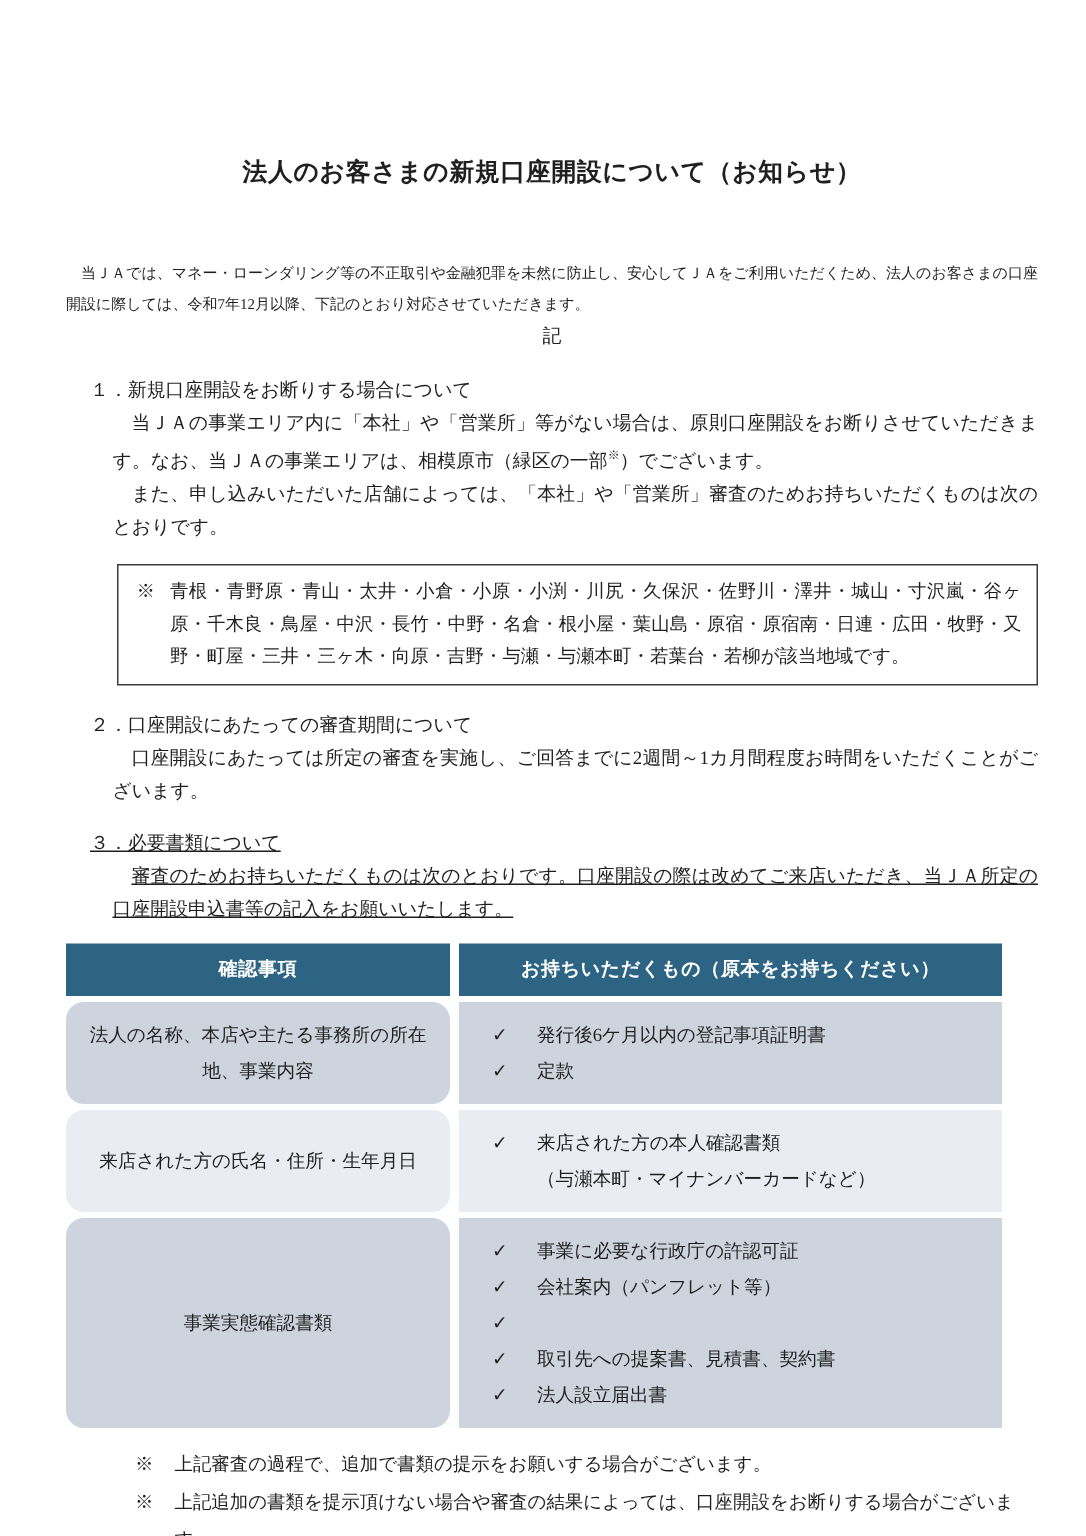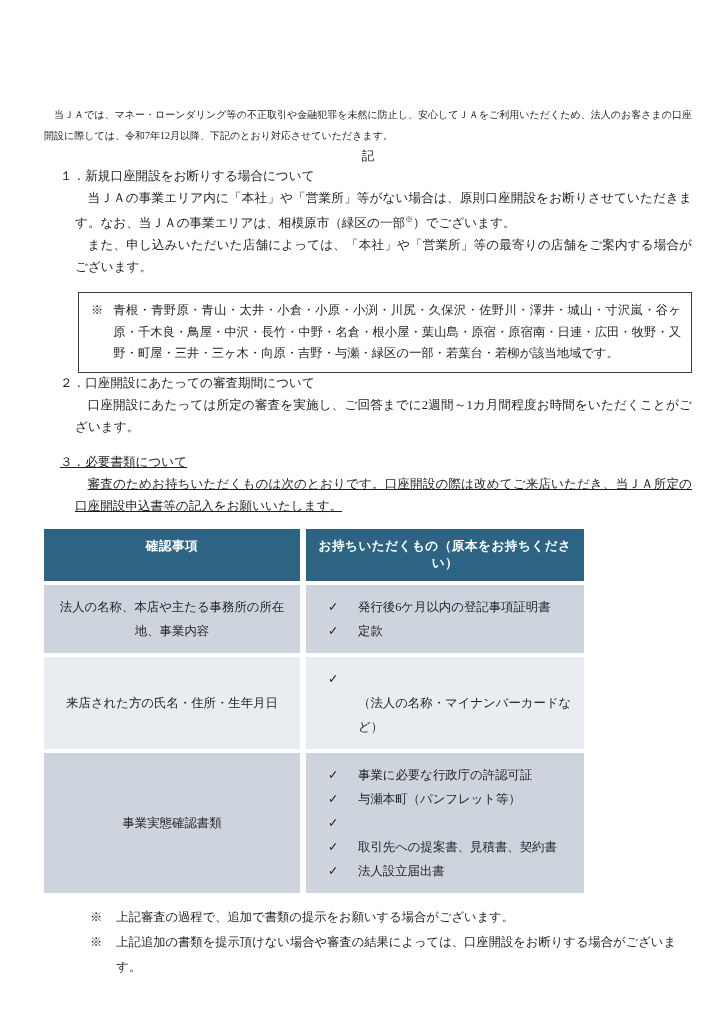--- a/index.html
+++ b/index.html
@@ -33,21 +33,21 @@
     font-size:10px;
     line-height:21px;
     text-align:justify;
     text-indent:1em;
   }
   .ki{
     text-align:center;
     font-size:12.6px;
     line-height:20px;
   }
-  .section{}
+  .section{margin-top:16px;}
   .sec-head{
     font-size:12.6px;
     line-height:21px;
     margin-left:16px;
   }
   .sec-body{
     font-size:12.6px;
     line-height:22px;
     margin-left:31px;
     text-align:justify;
@@ -65,21 +65,21 @@
   .area-box .marker{flex:0 0 auto;margin-right:10px;}
   .area-box .txt{text-align:justify;}
   .sec2{}
   .sec3{margin-top:14px;text-decoration:underline;}
   .doc-table{
     margin-top:12px;
     display:grid;
     grid-template-columns:256px 1fr;
     column-gap:6px;
     row-gap:4px;
-    width:540px;
+    width:624px;
     font-size:12.4px;
   }
   .th{
     background:var(--header-blue);
     color:#ffffff;
     font-family:"Liberation Sans","DejaVu Sans",sans-serif;
     font-weight:bold;
     text-align:center;
     padding:9px 4px;
     font-size:12.6px;
@@ -90,20 +90,21 @@
     display:flex;
     flex-direction:column;
     justify-content:center;
   }
   .cell.dark{background:var(--row-dark);}
   .cell.light{background:var(--row-light);}
   .cell.label{
     text-align:center;
     align-items:center;
     line-height:24px;
+    border-radius:12px;
   }
   .check-list{list-style:none;}
   .check-list li{
     display:flex;
     line-height:24px;
   }
   .check-glyph{
     flex:0 0 auto;
     width:18px;
     margin:0 12px 0 14px;
@@ -120,35 +121,36 @@
     line-height:25px;
     margin-left:46px;
   }
   .footnote .marker{flex:0 0 auto;margin-right:14px;}
 </style>
 </head>
 <body>
 
 <div class="page">
 
+  <h1 class="doc-title">法人のお客さまの新規口座開設について（お知らせ）</h1>
 
   <p class="intro">当ＪＡでは、マネー・ローンダリング等の不正取引や金融犯罪を未然に防止し、安心してＪＡをご利用いただくため、法人のお客さまの口座開設に際しては、令和7年12月以降、下記のとおり対応させていただきます。</p>
   <div class="ki">記</div>
 
   <div class="section">
     <div class="sec-head">１．新規口座開設をお断りする場合について</div>
     <div class="sec-body">
       <p><span>当ＪＡの事業エリア内に「本社」や「営業所」等がない場合は、原則口座開設をお断りさせていただきます。なお、当ＪＡの事業エリアは、相模原市（緑区の一部</span><sup>※</sup><span>）でございます。</span></p>
-      <p>また、申し込みいただいた店舗によっては、「本社」や「営業所」等の最寄りの店舗をご案内する場合がございます。</p>
+      <p>また、申し込みいただいた店舗によっては、「本社」や「営業所」審査のためお持ちいただくものは次のとおりです。</p>
     </div>
   </div>
 
   <div class="area-box">
     <span class="marker">※</span>
-    <span class="txt">青根・青野原・青山・太井・小倉・小原・小渕・川尻・久保沢・佐野川・澤井・城山・寸沢嵐・谷ヶ原・千木良・鳥屋・中沢・長竹・中野・名倉・根小屋・葉山島・原宿・原宿南・日連・広田・牧野・又野・町屋・三井・三ヶ木・向原・吉野・与瀬・緑区の一部・若葉台・若柳が該当地域です。</span>
+    <span class="txt">青根・青野原・青山・太井・小倉・小原・小渕・川尻・久保沢・佐野川・澤井・城山・寸沢嵐・谷ヶ原・千木良・鳥屋・中沢・長竹・中野・名倉・根小屋・葉山島・原宿・原宿南・日連・広田・牧野・又野・町屋・三井・三ヶ木・向原・吉野・与瀬・与瀬本町・若葉台・若柳が該当地域です。</span>
   </div>
 
   <div class="section sec2">
     <div class="sec-head">２．口座開設にあたっての審査期間について</div>
     <div class="sec-body">
       <p>口座開設にあたっては所定の審査を実施し、ご回答までに2週間～1カ月間程度お時間をいただくことがございます。</p>
     </div>
   </div>
 
   <div class="section sec3">
@@ -174,35 +176,36 @@
             <span>定款</span>
           </li>
       </ul>
     </div>
 
     <div class="cell light label">来店された方の氏名・住所・生年月日</div>
     <div class="cell light">
       <ul class="check-list">
         <li>
             <span class="check-glyph">✓</span>
+            <span>来店された方の本人確認書類</span>
           </li>
       </ul>
-      <div class="check-sub">（法人の名称・マイナンバーカードなど）</div>
+      <div class="check-sub">（与瀬本町・マイナンバーカードなど）</div>
     </div>
 
     <div class="cell dark label">事業実態確認書類</div>
     <div class="cell dark">
       <ul class="check-list">
         <li>
             <span class="check-glyph">✓</span>
             <span>事業に必要な行政庁の許認可証</span>
           </li>
         <li>
             <span class="check-glyph">✓</span>
-            <span>与瀬本町（パンフレット等）</span>
+            <span>会社案内（パンフレット等）</span>
           </li>
         <li>
             <span class="check-glyph">✓</span>
           </li>
         <li>
             <span class="check-glyph">✓</span>
             <span>取引先への提案書、見積書、契約書</span>
           </li>
         <li>
             <span class="check-glyph">✓</span>

